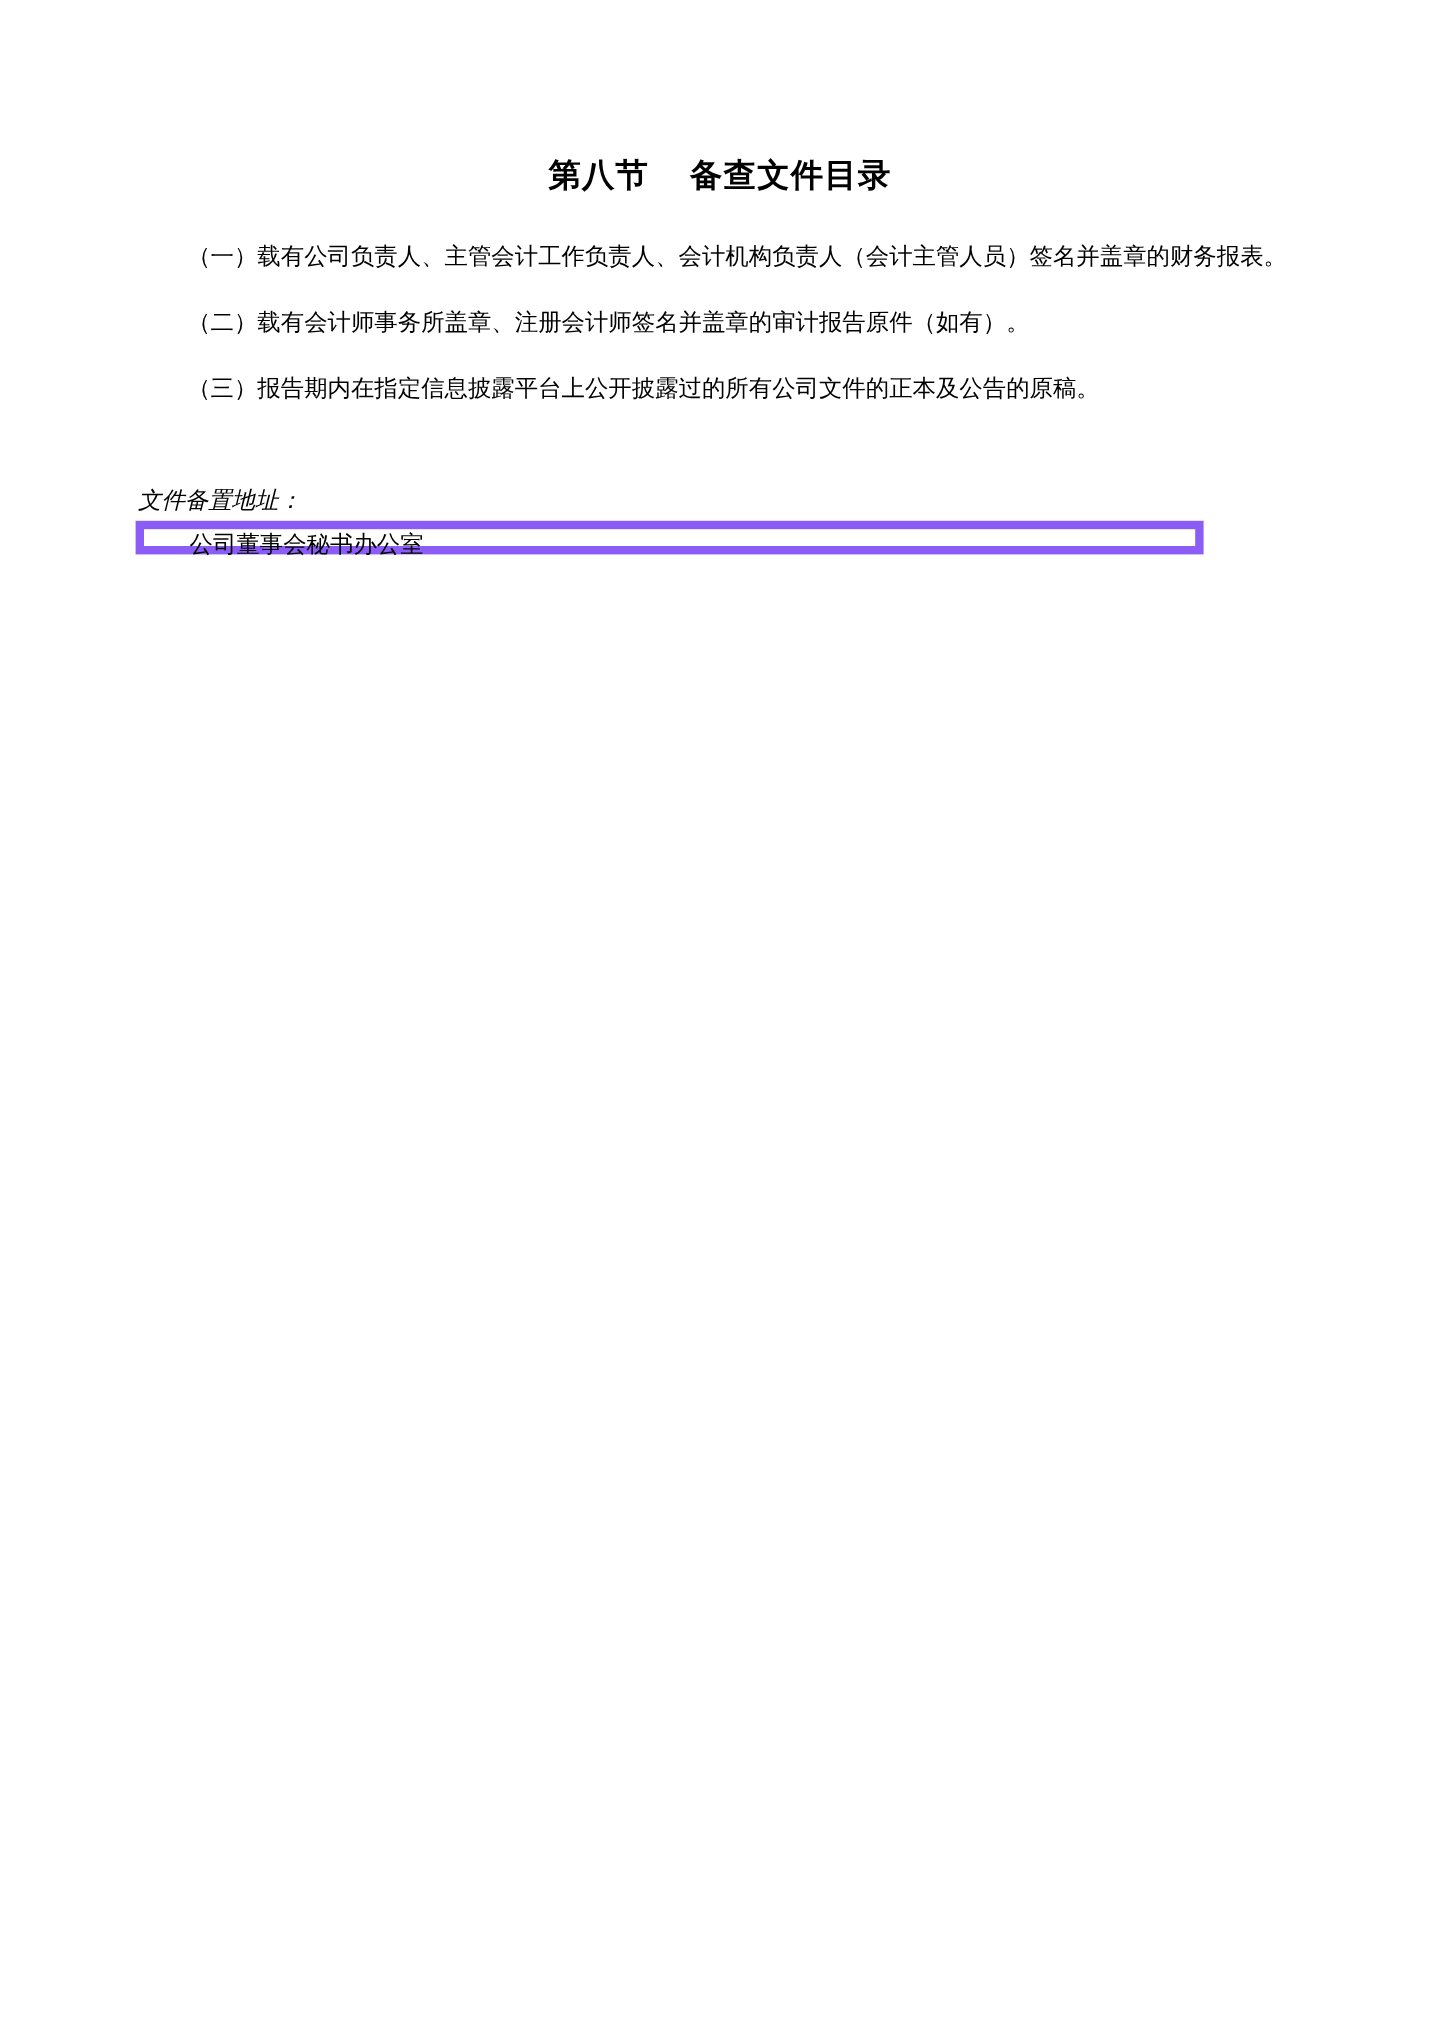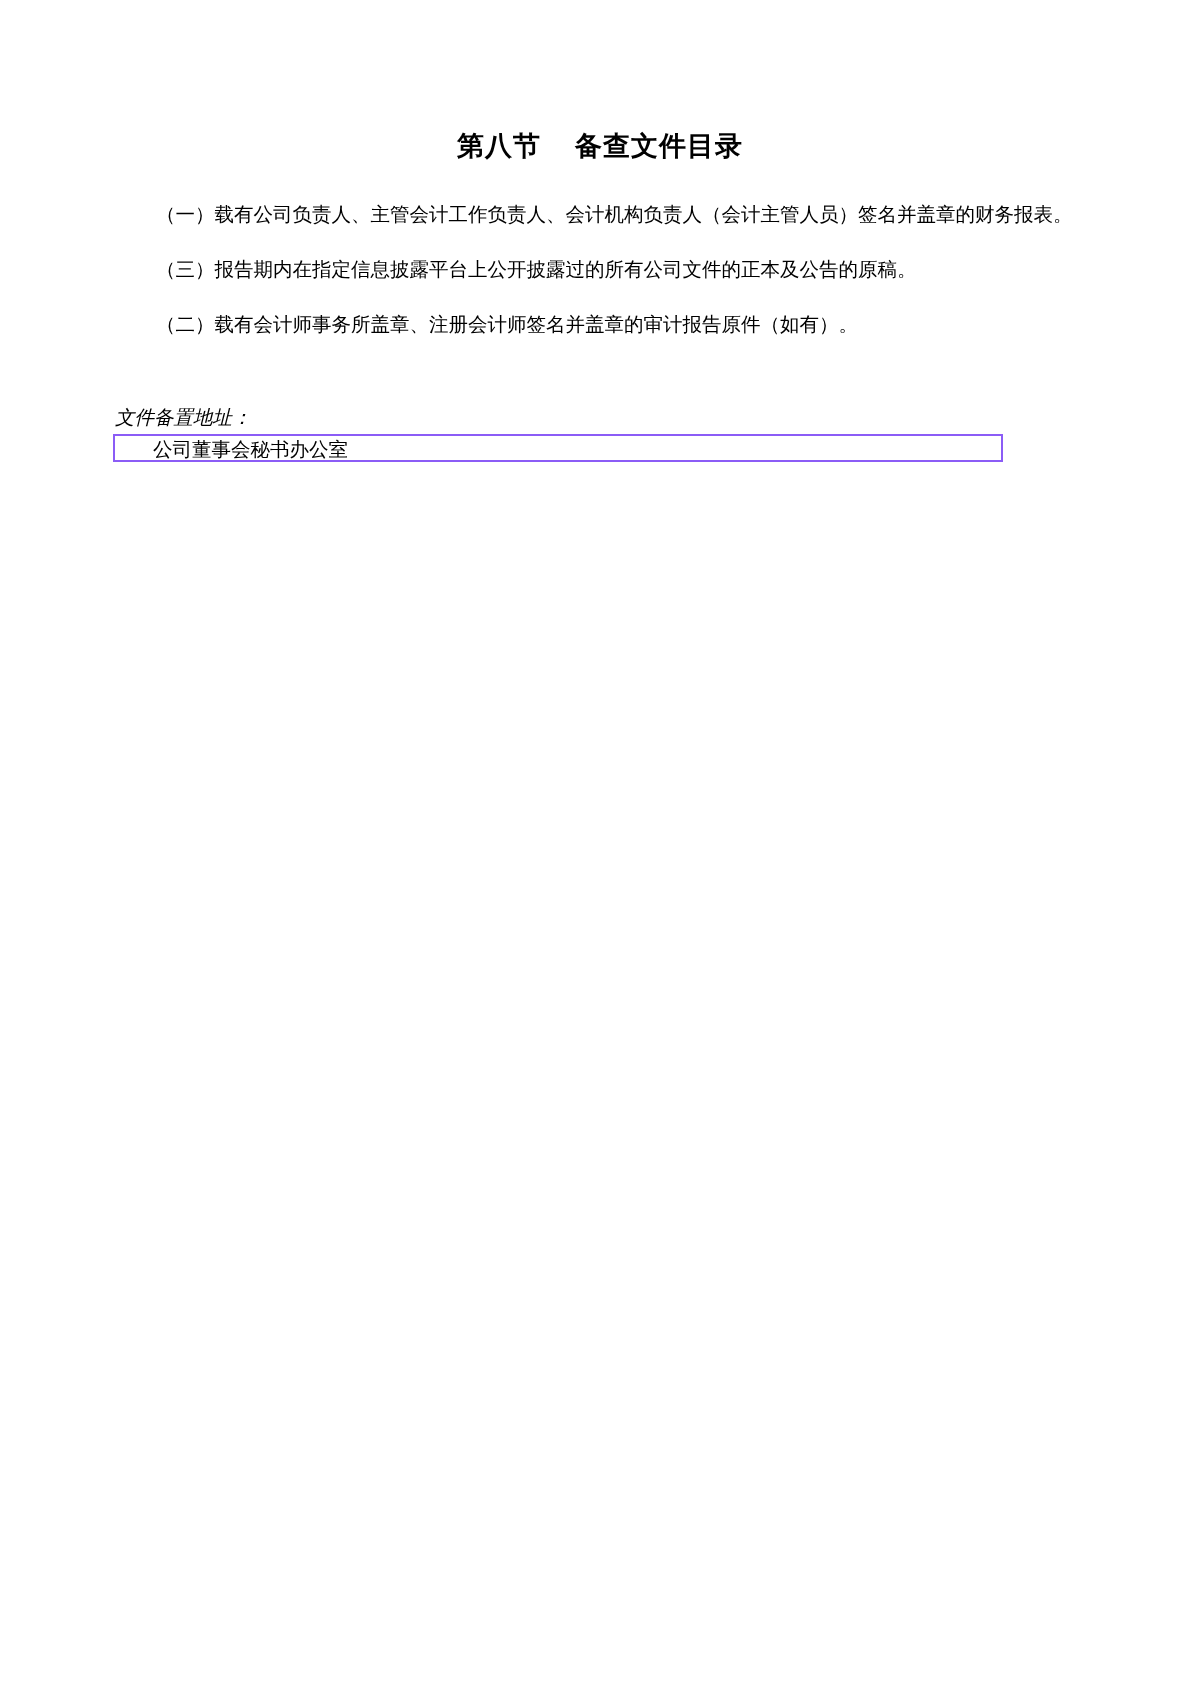--- a/index.html
+++ b/index.html
@@ -57,21 +57,21 @@
     line-height: 28px;
     color: #000000;
     font-style: italic;
   }
   .address-box {
     position: absolute;
     left: 113px;
     top: 434px;
     width: 890px;
     height: 28px;
-    border: 2px solid #8b5cf6;
+    border: 7px solid #8b5cf6;
     box-sizing: border-box;
     background: #ffffff;
   }
   .address-box-text {
     position: absolute;
     left: 38px;
     top: 1px;
     font-size: 19.5px;
     line-height: 26px;
     color: #000000;
@@ -80,22 +80,22 @@
 </style>
 </head>
 <body>
 
 <div class="page">
 
   <div class="doc-title">第八节    备查文件目录</div>
 
   <div class="body-block" style="top:198px;">
     <p class="para">（一）载有公司负责人、主管会计工作负责人、会计机构负责人（会计主管人员）签名并盖章的财务报表。</p>
+    <p class="para">（二）载有会计师事务所盖章、注册会计师签名并盖章的审计报告原件（如有）。</p>
     <p class="para">（三）报告期内在指定信息披露平台上公开披露过的所有公司文件的正本及公告的原稿。</p>
-    <p class="para">（二）载有会计师事务所盖章、注册会计师签名并盖章的审计报告原件（如有）。</p>
   </div>
 
   <div class="address-label">文件备置地址：</div>
 
   <div class="address-box">
     <div class="address-box-text">公司董事会秘书办公室</div>
   </div>
 
 </div>
 

